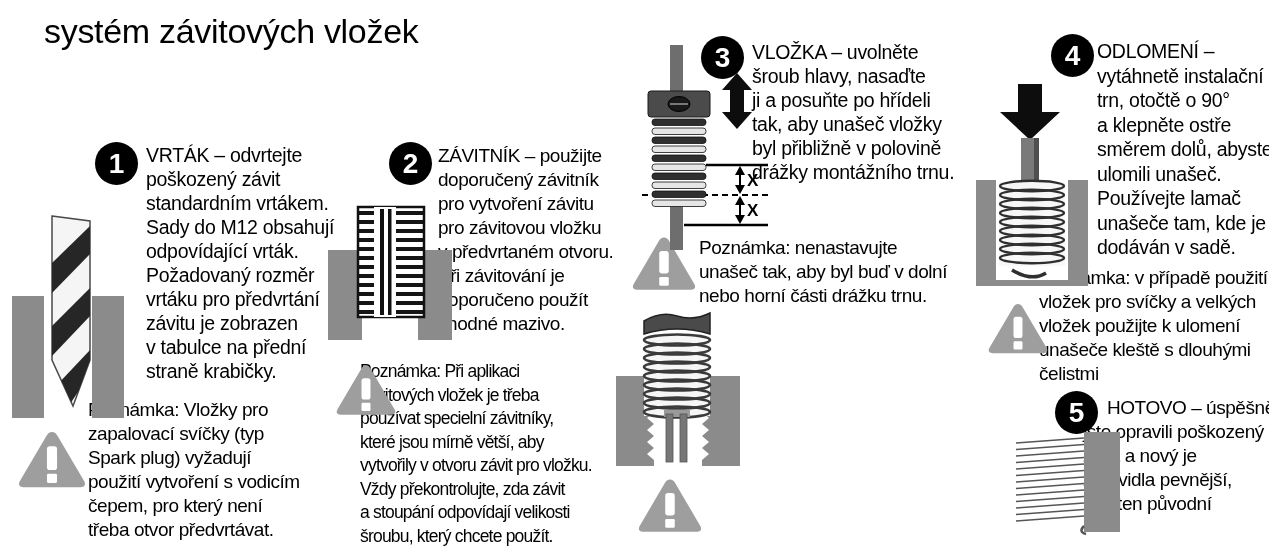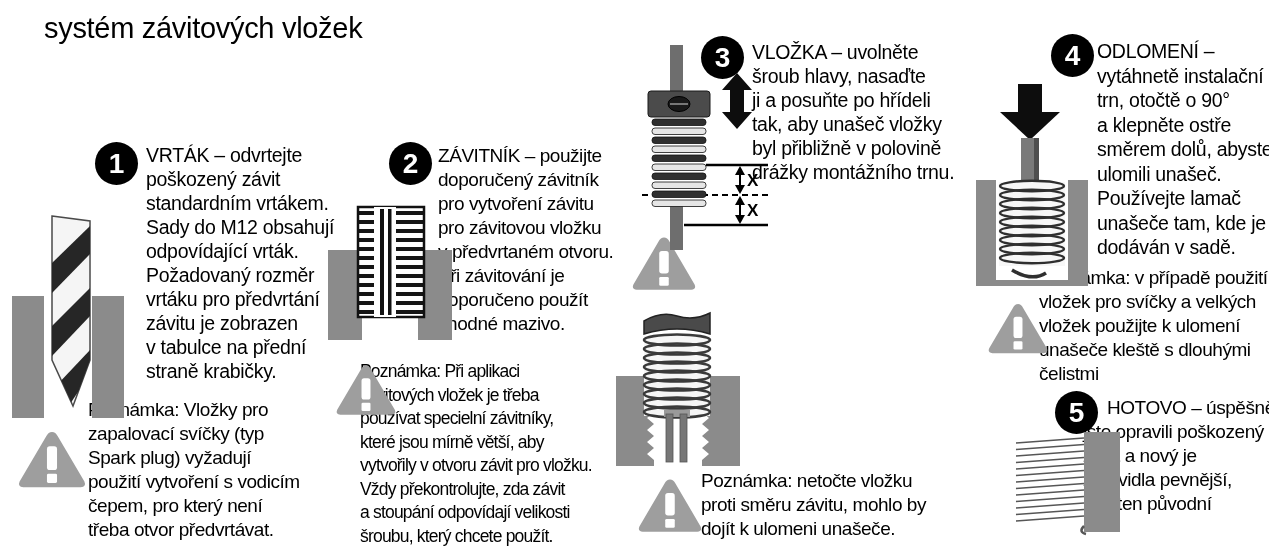--- a/index.html
+++ b/index.html
@@ -1,18 +1,18 @@
 <!DOCTYPE html>
 <html><head>
 <meta charset="utf-8">
 <style>
   html,body{margin:0;padding:0;background:#fff;}
   #canvas{position:relative;width:1269px;height:557px;background:#ffffff;overflow:hidden;
           font-family:"Liberation Sans",sans-serif;color:#000;}
-  .kicker{position:absolute;left:44px;top:12px;font-size:29px;letter-spacing:-0.3px;}
+  .kicker{position:absolute;left:44px;top:12px;font-size:34px;letter-spacing:-0.3px;}
   .title{position:absolute;left:13px;top:56px;font-size:45px;color:#2b3c92;letter-spacing:-0.5px;}
   .badge{position:absolute;width:43px;height:43px;border-radius:50%;background:#000;color:#fff;
          display:flex;align-items:center;justify-content:center;font-size:28px;font-weight:700;}
   .tb{position:absolute;font-size:19px;line-height:24px;letter-spacing:-0.45px;white-space:pre-line;}
   .big{font-size:19.5px;letter-spacing:-0.3px;}
   .small{font-size:17.5px;letter-spacing:-0.8px;line-height:23.5px;}
   .lh245{line-height:24.5px;}
   .ind{text-indent:24px;}
   .tb b{font-weight:400;}
   .warn,.illus{position:absolute;}
@@ -94,24 +94,24 @@
 
   <div class="tb small" style="left:360px;top:360px;width:300px"><b>Poznámka:</b> <span>Při aplikaci
 závitových vložek je třeba
 používat specielní závitníky,
 které jsou mírně větší, aby
 vytvořily v otvoru závit pro vložku.
 Vždy překontrolujte, zda závit
 a stoupání odpovídají velikosti
 šroubu, který chcete použít.</span></div>
 
-
-  <div class="tb" style="left:701px;top:469px;width:300px"><b>Poznámka:</b> <span>netočte vložku
-proti směru závitu, mohlo by
-dojít k ulomeni unašeče.</span></div>
+  <div class="tb" style="left:699px;top:236px;width:300px"><b>Poznámka:</b> <span>nenastavujte
+unašeč tak, aby byl buď v dolní
+nebo horní části drážku trnu.</span></div>
+
 
   <div class="tb" style="left:1039px;top:266px;width:245px"><b>Poznámka:</b> <span>v případě použití
 vložek pro svíčky a velkých
 vložek použijte k ulomení
 unašeče kleště s dlouhými
 čelistmi</span></div>
 
   <svg class="warn" style="left:16px;top:428px" width="72" height="64" viewBox="0 0 100 88">
     <path d="M50,5 Q55,5 58,11 L95,74 Q98,81 90,82 L10,82 Q2,81 5,74 L42,11 Q45,5 50,5 Z" fill="#9e9e9e"></path>
     <rect x="43" y="25" width="14" height="33" rx="4" fill="#fff"></rect>

